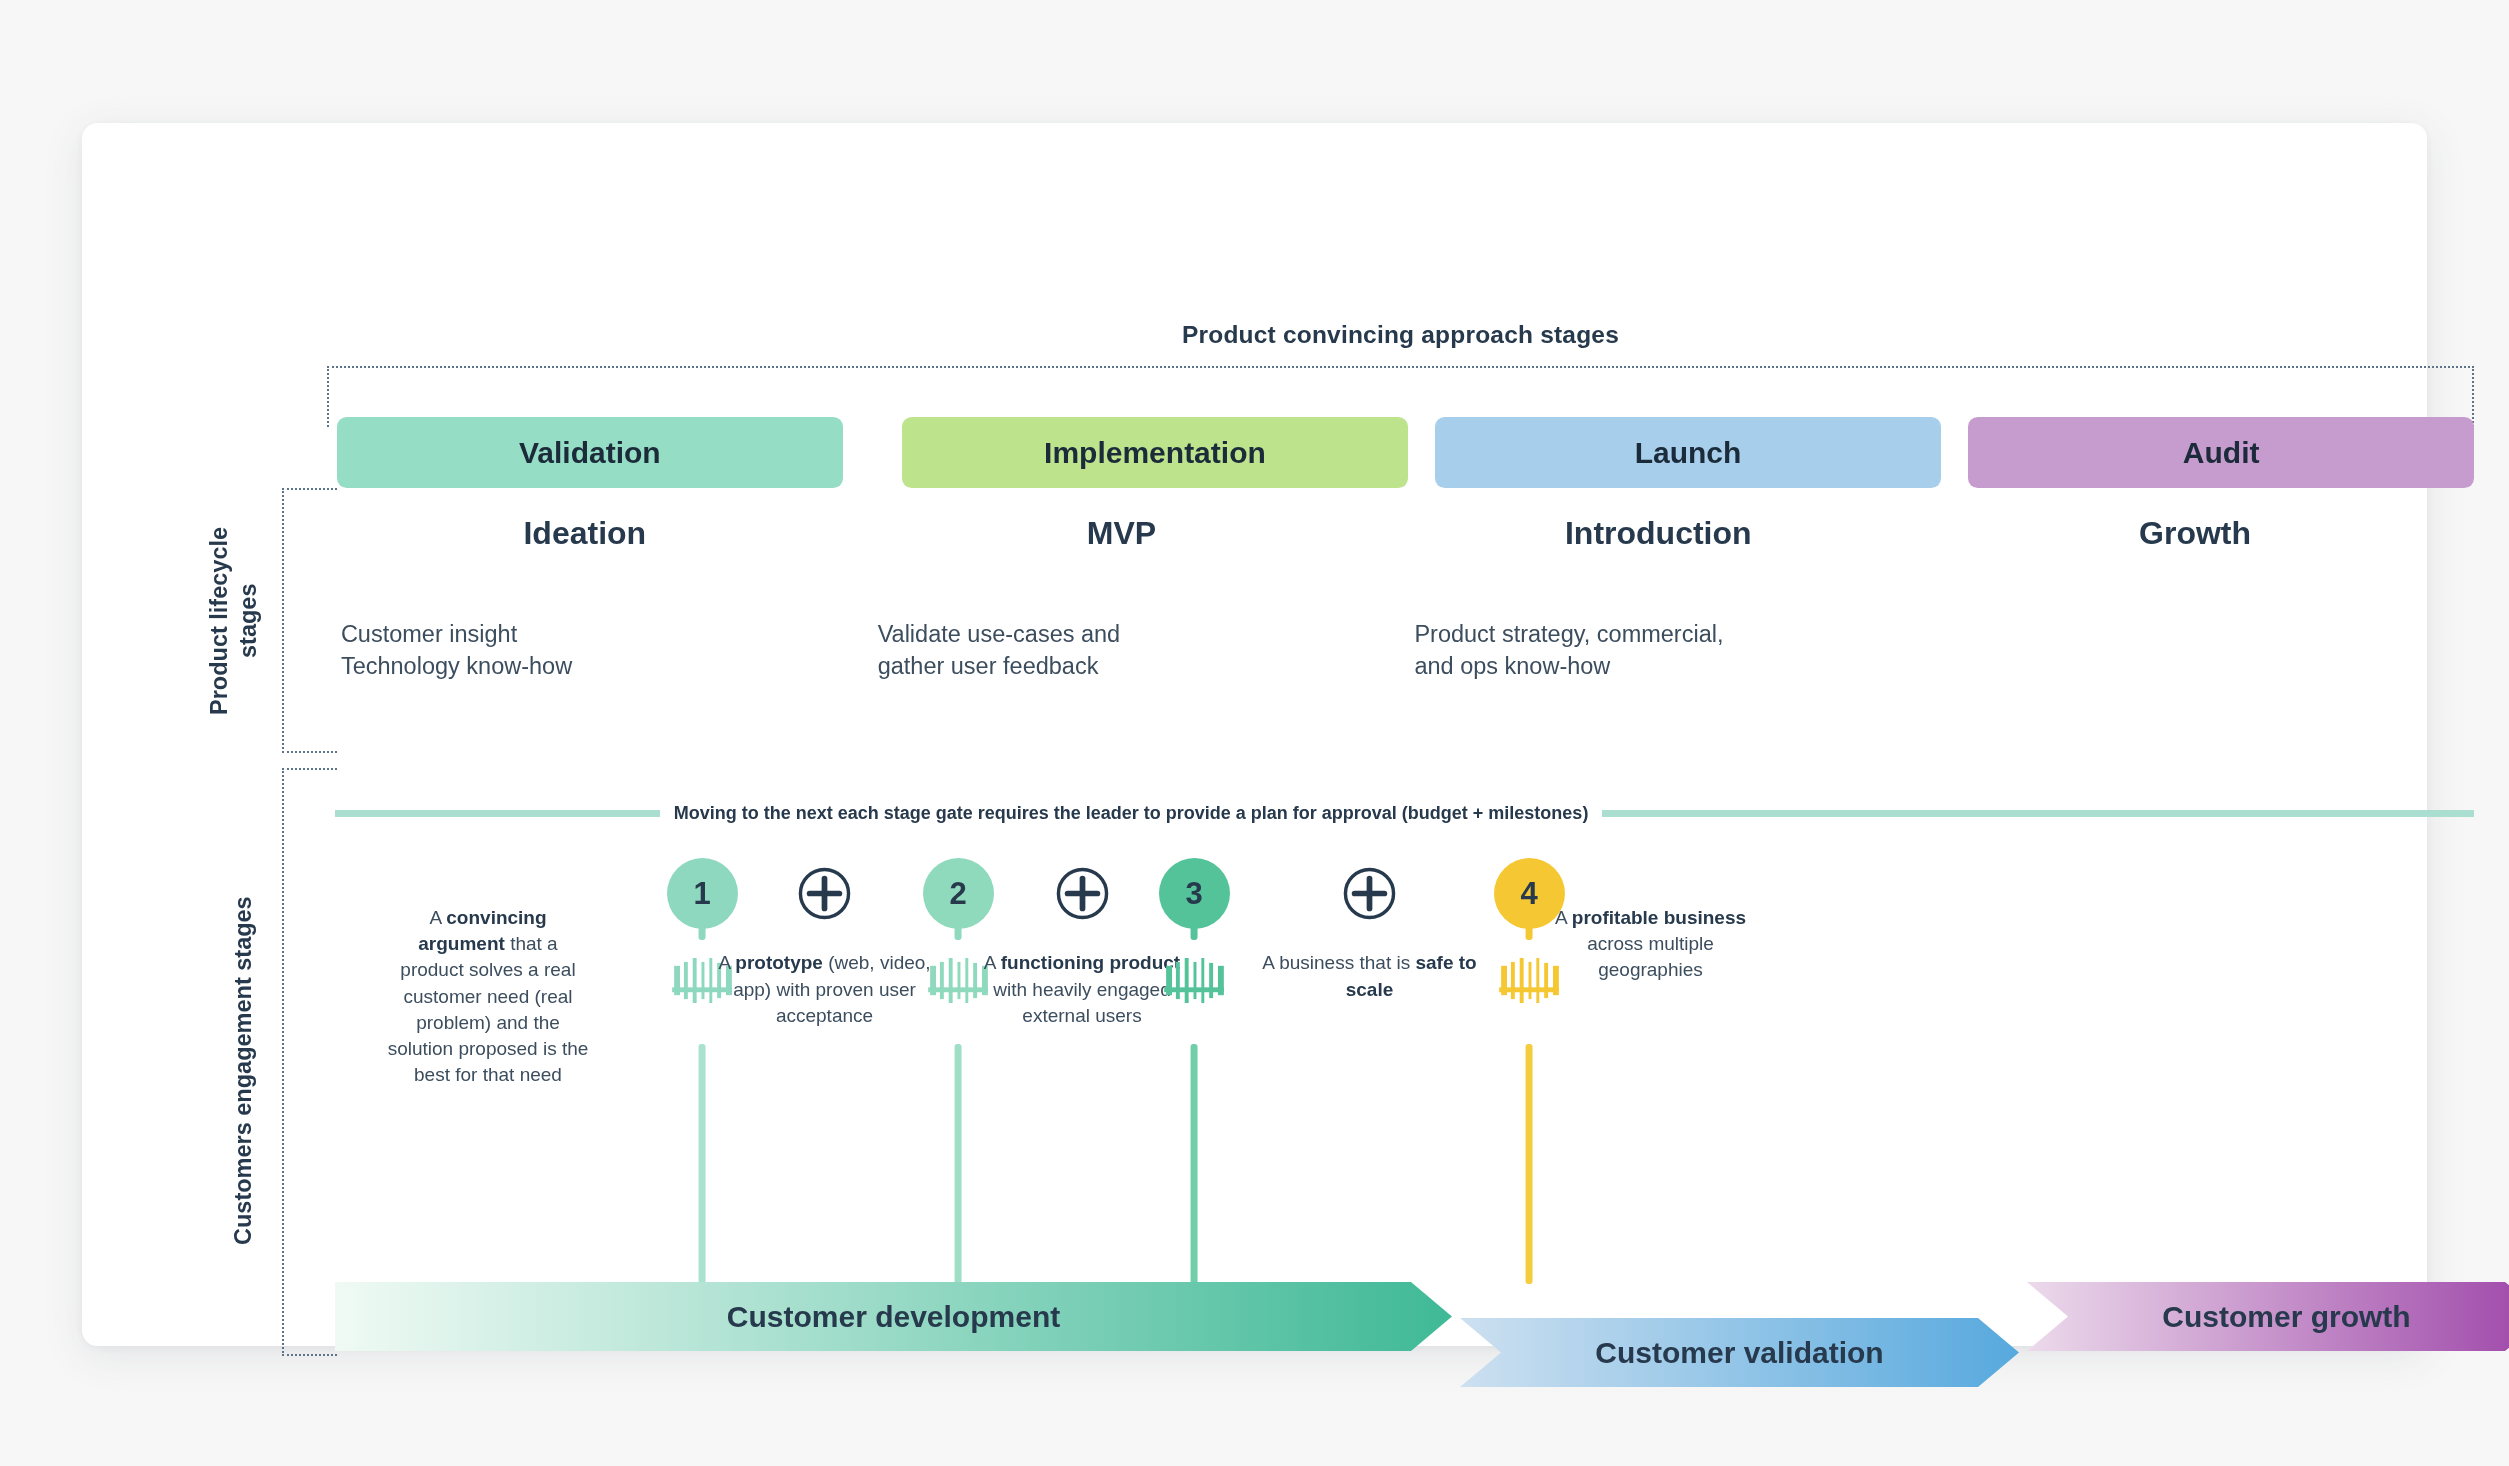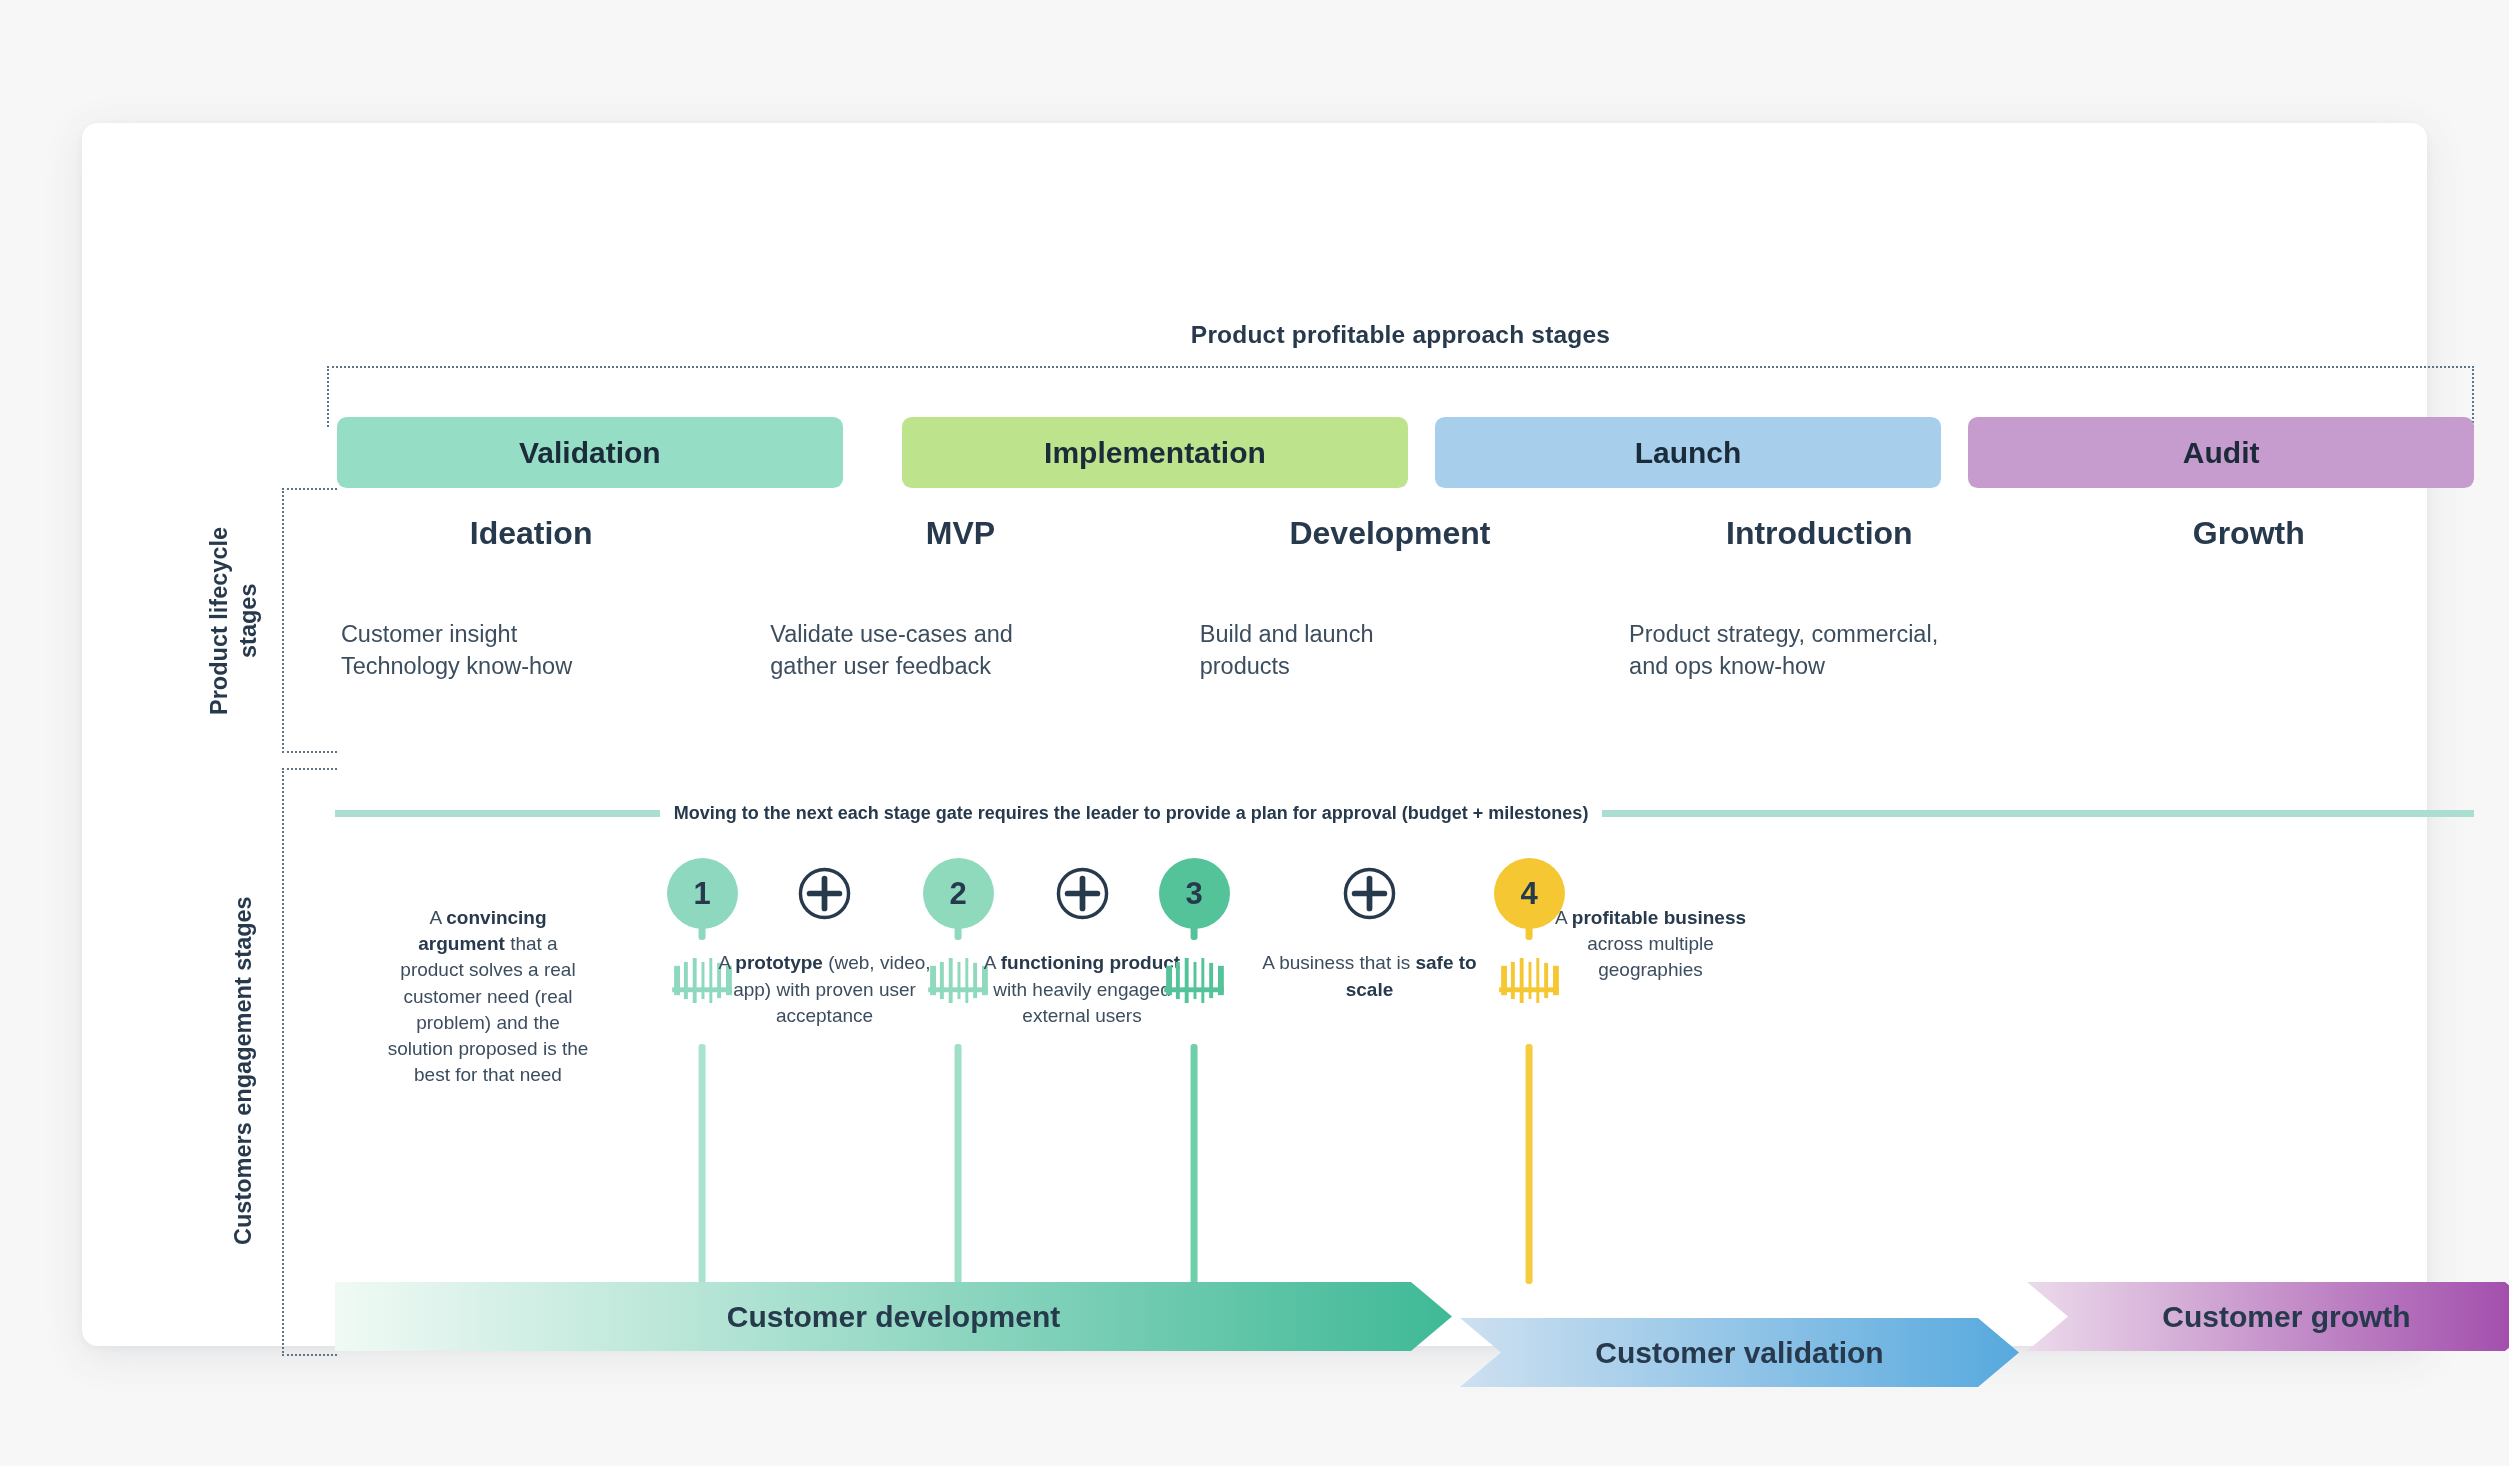--- a/index.html
+++ b/index.html
@@ -204,21 +204,21 @@
   .chev.c1 { left: 0;     width: 1117px; clip-path: polygon(0 0, calc(100% - 41px) 0, 100% 50%, calc(100% - 41px) 100%, 0 100%); }
   .chev.c2 { left: 1125px; width: 559px; clip-path: polygon(0 0, calc(100% - 41px) 0, 100% 50%, calc(100% - 41px) 100%, 0 100%, 41px 50%); margin-top: 36px; }
   .chev.c3 { left: 1692px; width: 519px; clip-path: polygon(0 0, calc(100% - 41px) 0, 100% 50%, calc(100% - 41px) 100%, 0 100%, 41px 50%); }
 </style>
 </head>
 <body>
 
 <div class="page">
   <div class="card">
 
-    <div class="top-caption">Product profitable approach stages</div>
+    <div class="top-caption">Product convincing approach stages</div>
 
     <div class="bracket-approach"></div>
     <div class="bracket-lifecycle"></div>
     <div class="bracket-engagement"></div>
 
     <div class="vlabel vlabel-lifecycle">Product lifecycle stages</div>
     <div class="vlabel vlabel-engagement">Customers engagement stages</div>
 
     <div class="pill-row" id="pill-row">
         <div class="pill" style="background: rgb(150, 221, 198);">
@@ -236,24 +236,20 @@
       </div>
 
     <div class="life-row" id="life-row">
         <div class="life-col">
           <div class="life-title">Ideation</div>
           <div class="life-desc">Customer insight<br>Technology know-how</div>
         </div>
         <div class="life-col">
           <div class="life-title">MVP</div>
           <div class="life-desc">Validate use-cases and<br>gather user feedback</div>
-        </div>
-        <div class="life-col">
-          <div class="life-title">Development</div>
-          <div class="life-desc">Build and launch<br>products</div>
         </div>
         <div class="life-col">
           <div class="life-title">Introduction</div>
           <div class="life-desc">Product strategy, commercial,<br>and ops know-how</div>
         </div>
         <div class="life-col">
           <div class="life-title">Growth</div>
         </div>
       </div>
 

